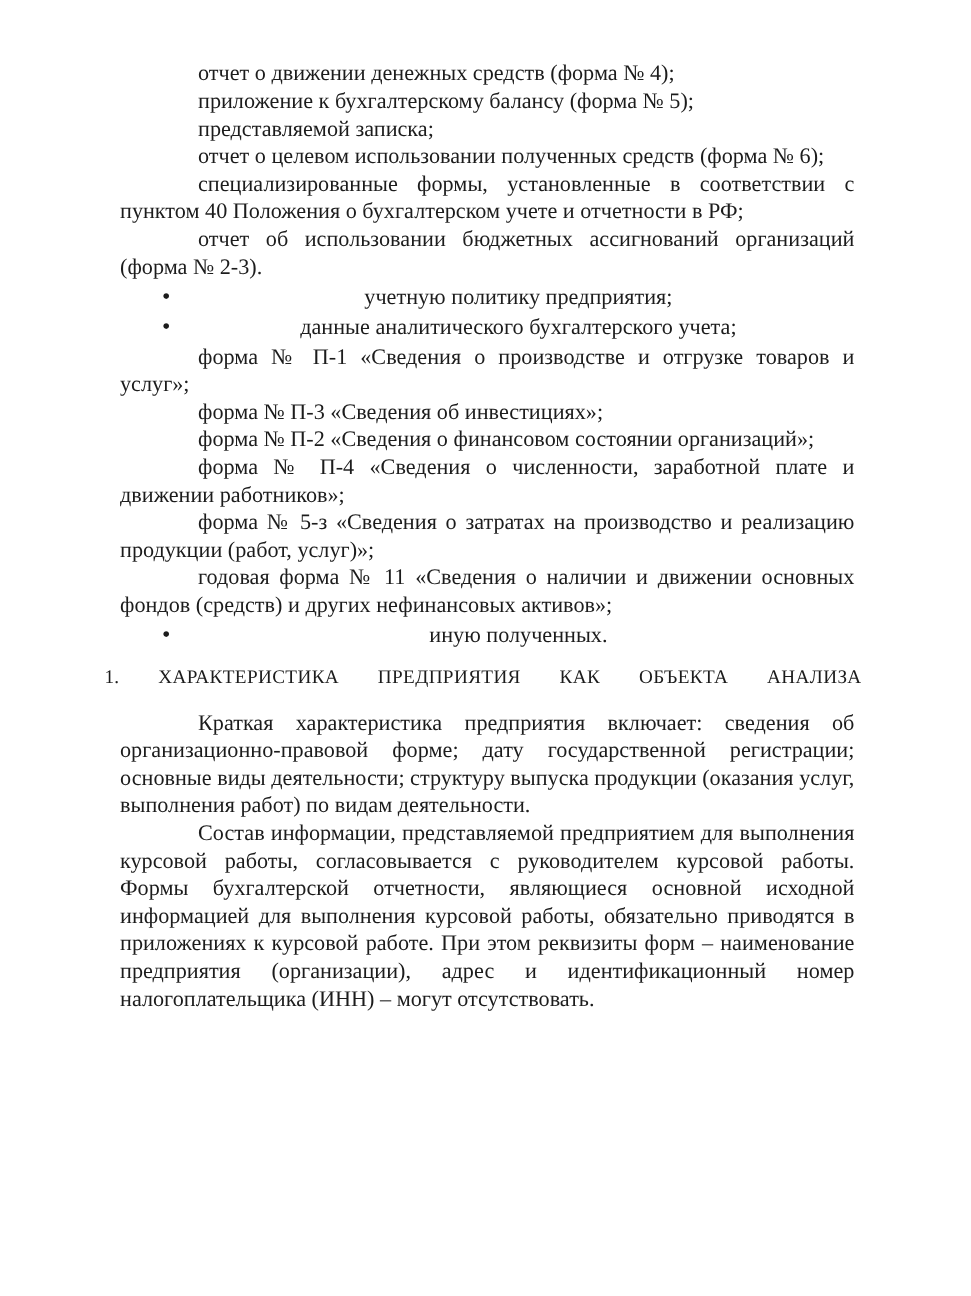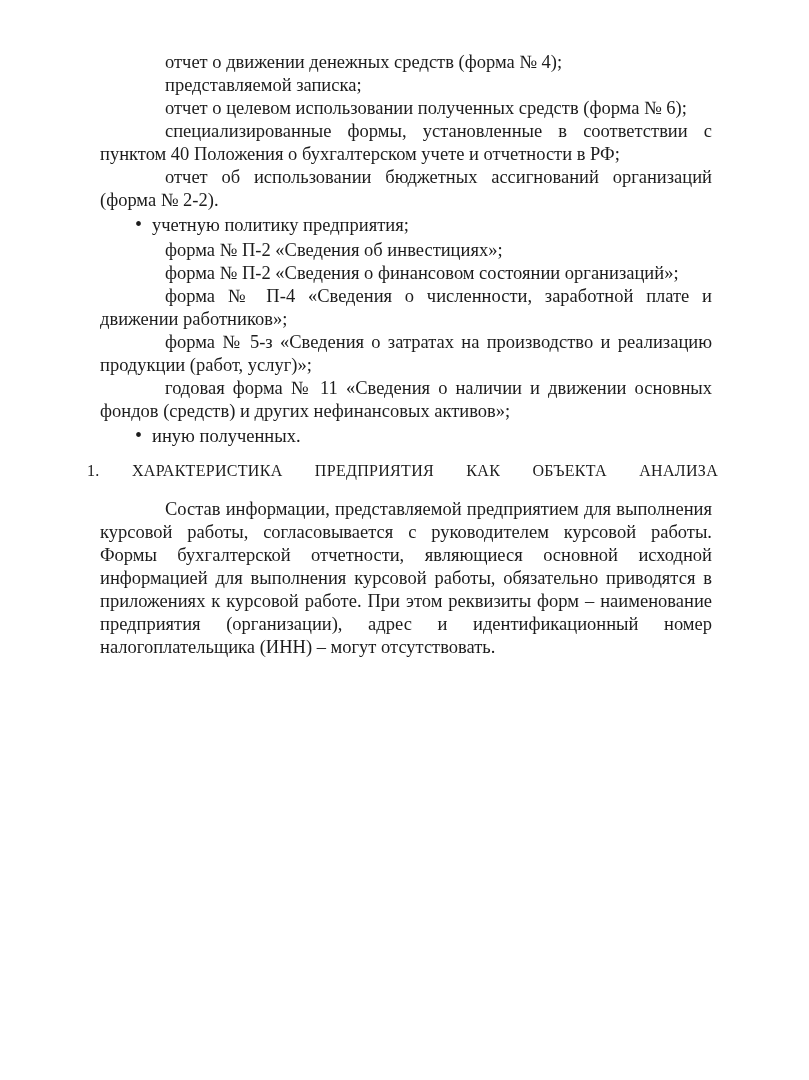--- a/index.html
+++ b/index.html
@@ -26,21 +26,21 @@
     text-align: justify;
   }
   p.hang {
     margin: 0;
     text-indent: 65px;
   }
   .bullet-item {
     position: relative;
     padding-left: 52px;
     margin: 2px 0;
-    text-align: left;
+    text-align: center;
   }
   .bullet-item::before {
     content: "\2022";
     position: absolute;
     left: 35px;
     top: -1px;
     font-size: 20px;
   }
   h1.section-heading {
     font-size: 16px;
@@ -68,37 +68,41 @@
     color: #1c1c1c;
   }
 </style>
 </head>
 <body>
 
 <div class="page">
   <div class="content">
 
     <p class="hang">отчет о движении денежных средств (форма № 4);</p>
+    <p class="hang">приложение к бухгалтерскому балансу (форма № 5);</p>
     <p class="hang">представляемой записка;</p>
     <p class="hang">отчет о целевом использовании полученных средств (форма № 6);</p>
     <p class="hang">специализированные формы, установленные в соответствии с пунктом 40 Положения о бухгалтерском учете и отчетности в РФ;</p>
-    <p class="hang">отчет об использовании бюджетных ассигнований организаций (форма № 2-2).</p>
+    <p class="hang">отчет об использовании бюджетных ассигнований организаций (форма № 2-3).</p>
 
     <div class="bullet-item">учетную политику предприятия;</div>
+    <div class="bullet-item">данные аналитического бухгалтерского учета;</div>
 
-    <p class="hang">форма № П-2 «Сведения об инвестициях»;</p>
+    <p class="hang">форма № П-1 «Сведения о производстве и отгрузке товаров и услуг»;</p>
+    <p class="hang">форма № П-3 «Сведения об инвестициях»;</p>
     <p class="hang">форма № П-2 «Сведения о финансовом состоянии организаций»;</p>
     <p class="hang">форма № П-4 «Сведения о численности, заработной плате и движении работников»;</p>
     <p class="hang">форма № 5-з «Сведения о затратах на производство и реализацию продукции (работ, услуг)»;</p>
     <p class="hang">годовая форма № 11 «Сведения о наличии и движении основных фондов (средств) и других нефинансовых активов»;</p>
 
     <div class="bullet-item">иную полученных.</div>
 
     <h1 class="section-heading">1. ХАРАКТЕРИСТИКА ПРЕДПРИЯТИЯ КАК ОБЪЕКТА АНАЛИЗА</h1>
 
+    <p class="body-par">Краткая характеристика предприятия включает: сведения об организационно-правовой форме; дату государственной регистрации; основные виды деятельности; структуру выпуска продукции (оказания услуг, выполнения работ) по видам деятельности.</p>
     <p class="body-par">
       <span>Состав информации, представляемой предприятием для выполнения курсовой работы, согласовывается с руководителем курсовой работы. </span><span class="bold">Формы бухгалтерской отчетности,</span><span> являющиеся основной исходной информацией для выполнения курсовой работы, </span><span class="bold">обязательно приводятся в приложениях к курсовой работе.</span><span> При этом реквизиты форм – наименование предприятия (организации), адрес и идентификационный номер налогоплательщика (ИНН) – могут отсутствовать.</span>
     </p>
 
   </div>
 
   <div class="page-number">4</div>
 </div>
 
 </body></html>

